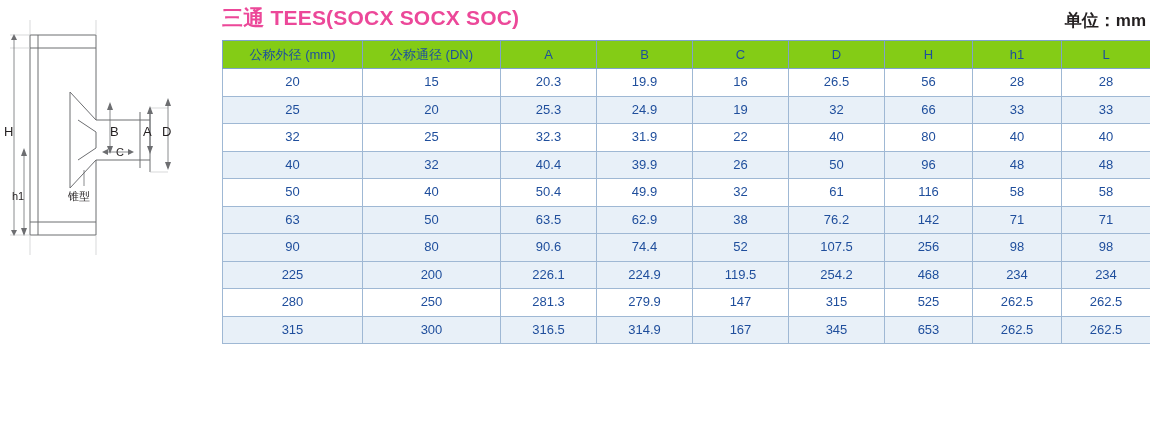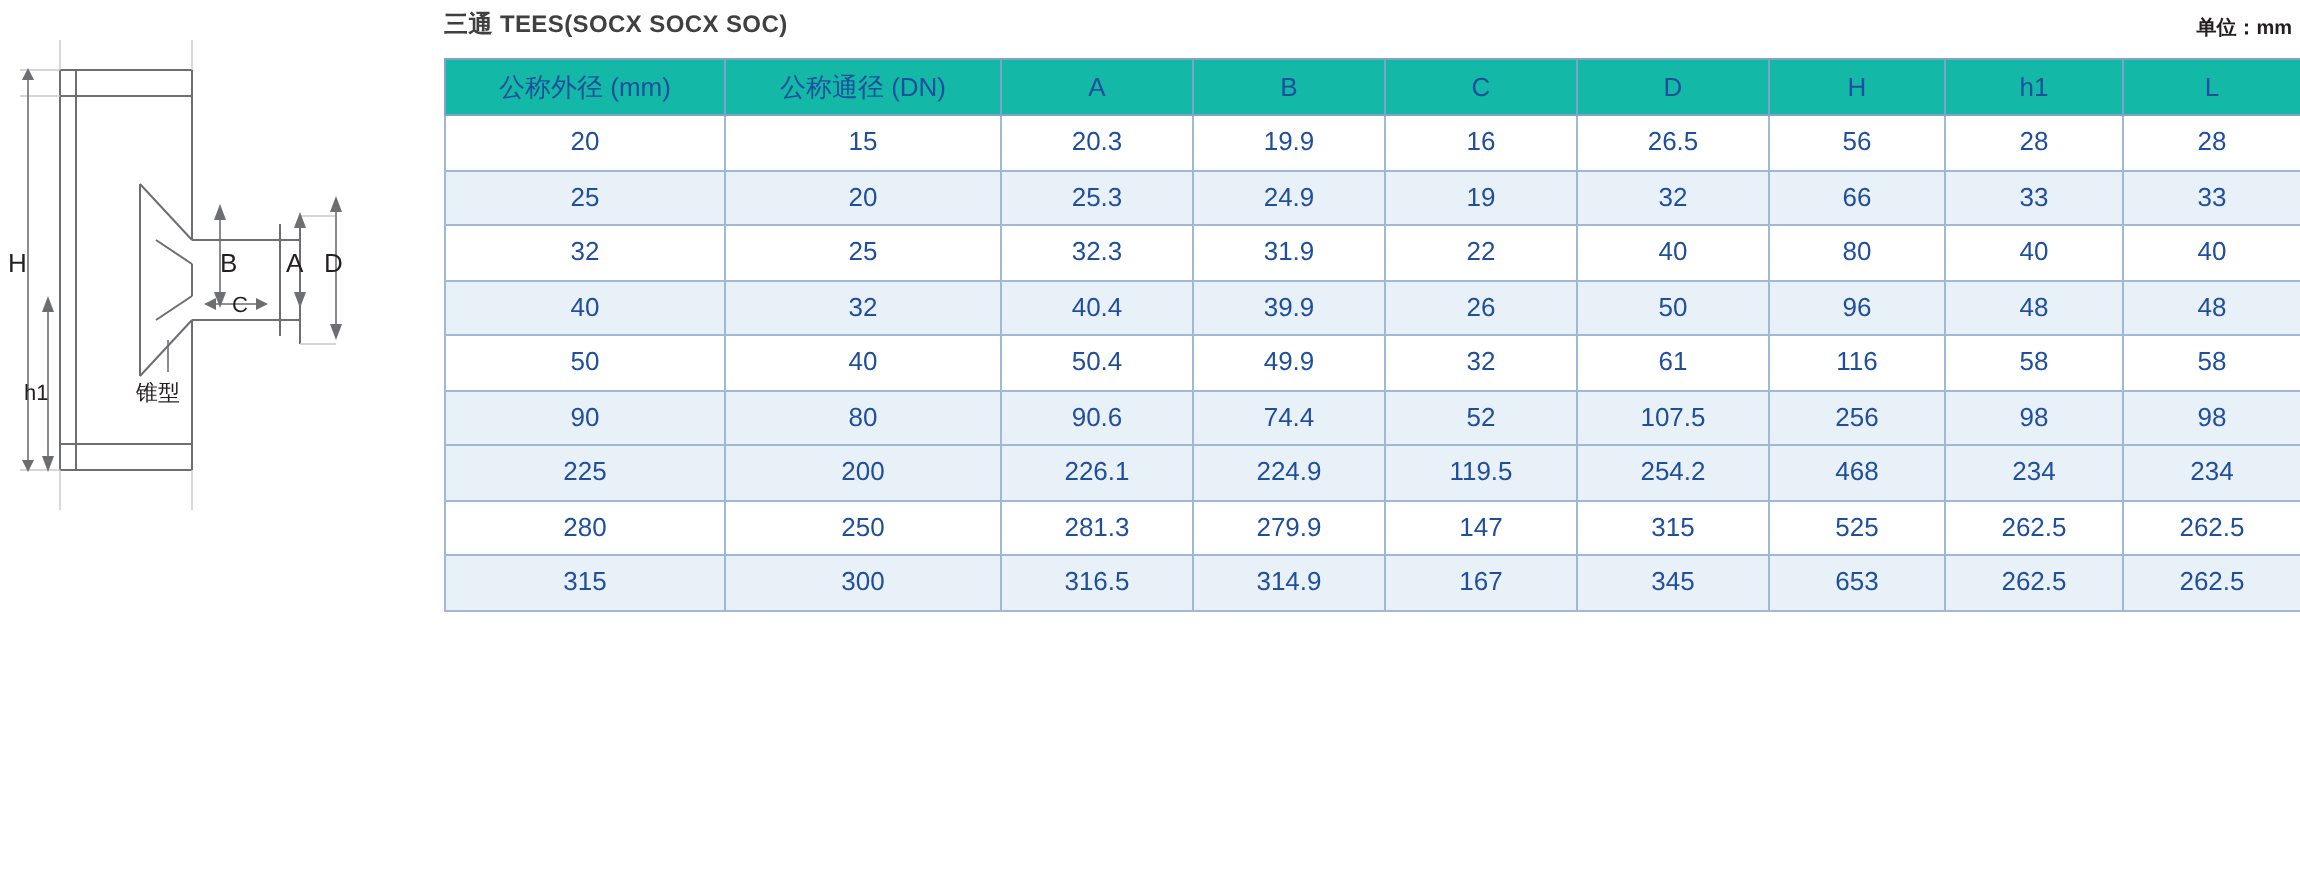--- a/index.html
+++ b/index.html
@@ -37,30 +37,30 @@
     top: 0;
     width: 928px;
   }
   .title-row {
     display: flex;
     align-items: flex-end;
     justify-content: space-between;
     padding: 4px 0 8px 0;
   }
   .title {
-    font-size: 12px;
-    color: #404040;
+    font-size: 21px;
+    color: #ec4899;
     font-weight: bold;
     letter-spacing: 0.2px;
   }
   .title .en {
     font-weight: bold;
   }
   .unit {
-    font-size: 10px;
+    font-size: 17px;
     color: #231f20;
     font-weight: bold;
     padding-right: 4px;
   }
 
   table.spec {
     border-collapse: collapse;
     width: 928px;
     table-layout: fixed;
   }
@@ -69,21 +69,21 @@
     border: 1px solid #9fb8d4;
     text-align: center;
     font-size: 13px;
     color: #1f4e9c;
     height: 26.5px;
     padding: 0;
     line-height: 26.5px;
     font-family: "Liberation Sans", sans-serif;
   }
   table.spec thead th {
-    background: #14b8a6;
+    background: #84cc16;
     color: #1d4f9e;
     font-weight: normal;
     border-color: #7fa3cb;
     height: 27px;
     line-height: 27px;
   }
   table.spec tbody tr.odd td {
     background: #ffffff;
   }
   table.spec tbody tr.even td {
@@ -268,20 +268,31 @@
           <td>40</td>
           <td>50.4</td>
           <td>49.9</td>
           <td>32</td>
           <td>61</td>
           <td>116</td>
           <td>58</td>
           <td>58</td>
         </tr>
         <tr class="even">
+          <td>63</td>
+          <td>50</td>
+          <td>63.5</td>
+          <td>62.9</td>
+          <td>38</td>
+          <td>76.2</td>
+          <td>142</td>
+          <td>71</td>
+          <td>71</td>
+        </tr>
+        <tr class="even">
           <td>90</td>
           <td>80</td>
           <td>90.6</td>
           <td>74.4</td>
           <td>52</td>
           <td>107.5</td>
           <td>256</td>
           <td>98</td>
           <td>98</td>
         </tr>

